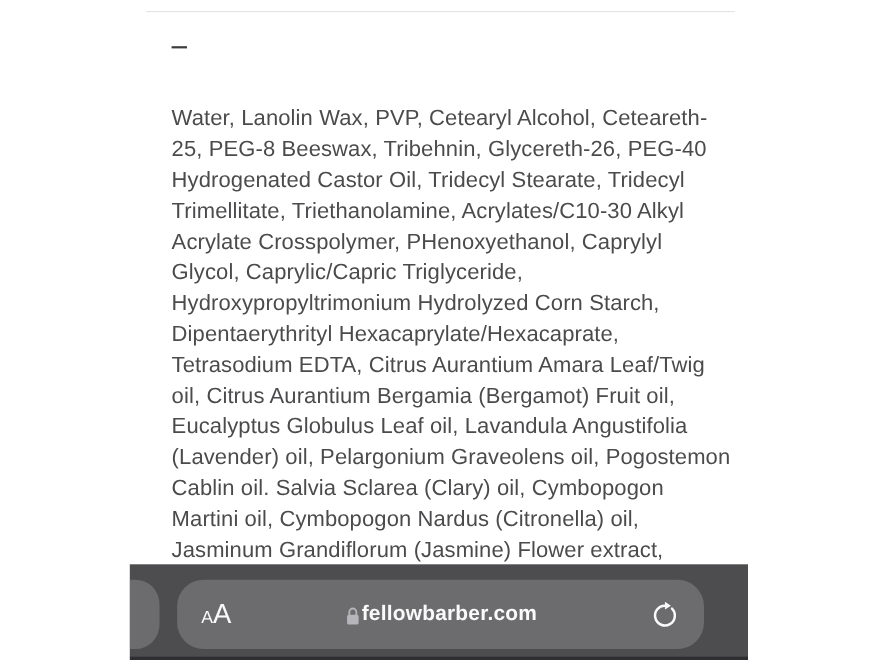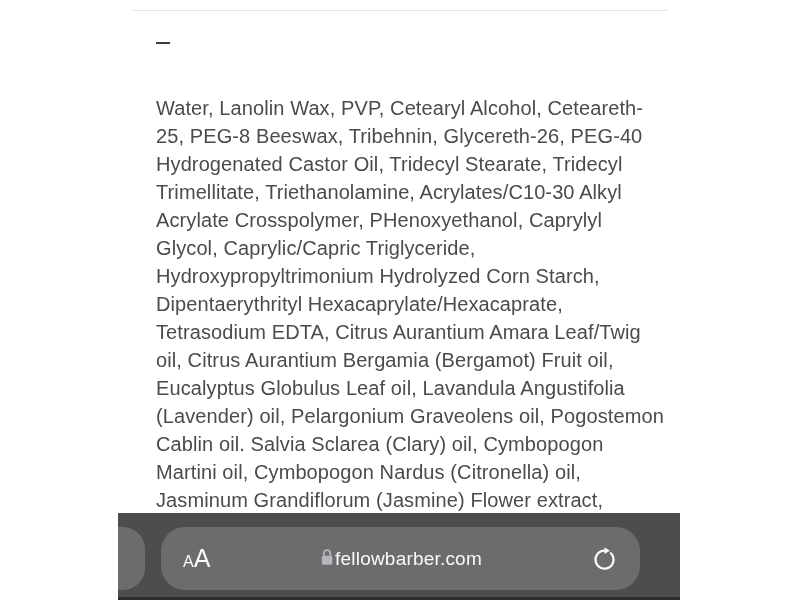--- a/index.html
+++ b/index.html
@@ -99,22 +99,22 @@
     color: var(--toolbar-text, #fafafa);
     display: inline-flex; align-items: baseline;
     line-height: 1;
   }
   .aa-small { font-size: 16px; }
   .aa-large { font-size: 25px; }
   .url-group {
     position: absolute;
     left: 50%; top: 50%;
     transform: translate(-50%, -50%);
-    display: flex; align-items: flex-start; gap: 1px;
-    background: transparent; border: none; cursor: pointer;
+    display: flex; align-items: flex-end; gap: 1px;
+    background: transparent; border: none; cursor: pointer; font-weight: bold;
   }
   .url-text {
     font-size: 19px;
     letter-spacing: 0.2px;
     color: var(--toolbar-text, #fafafa);
     white-space: nowrap;
   }
   .reload-button {
     background: transparent; border: none; cursor: pointer;
     display: inline-flex; align-items: center;

